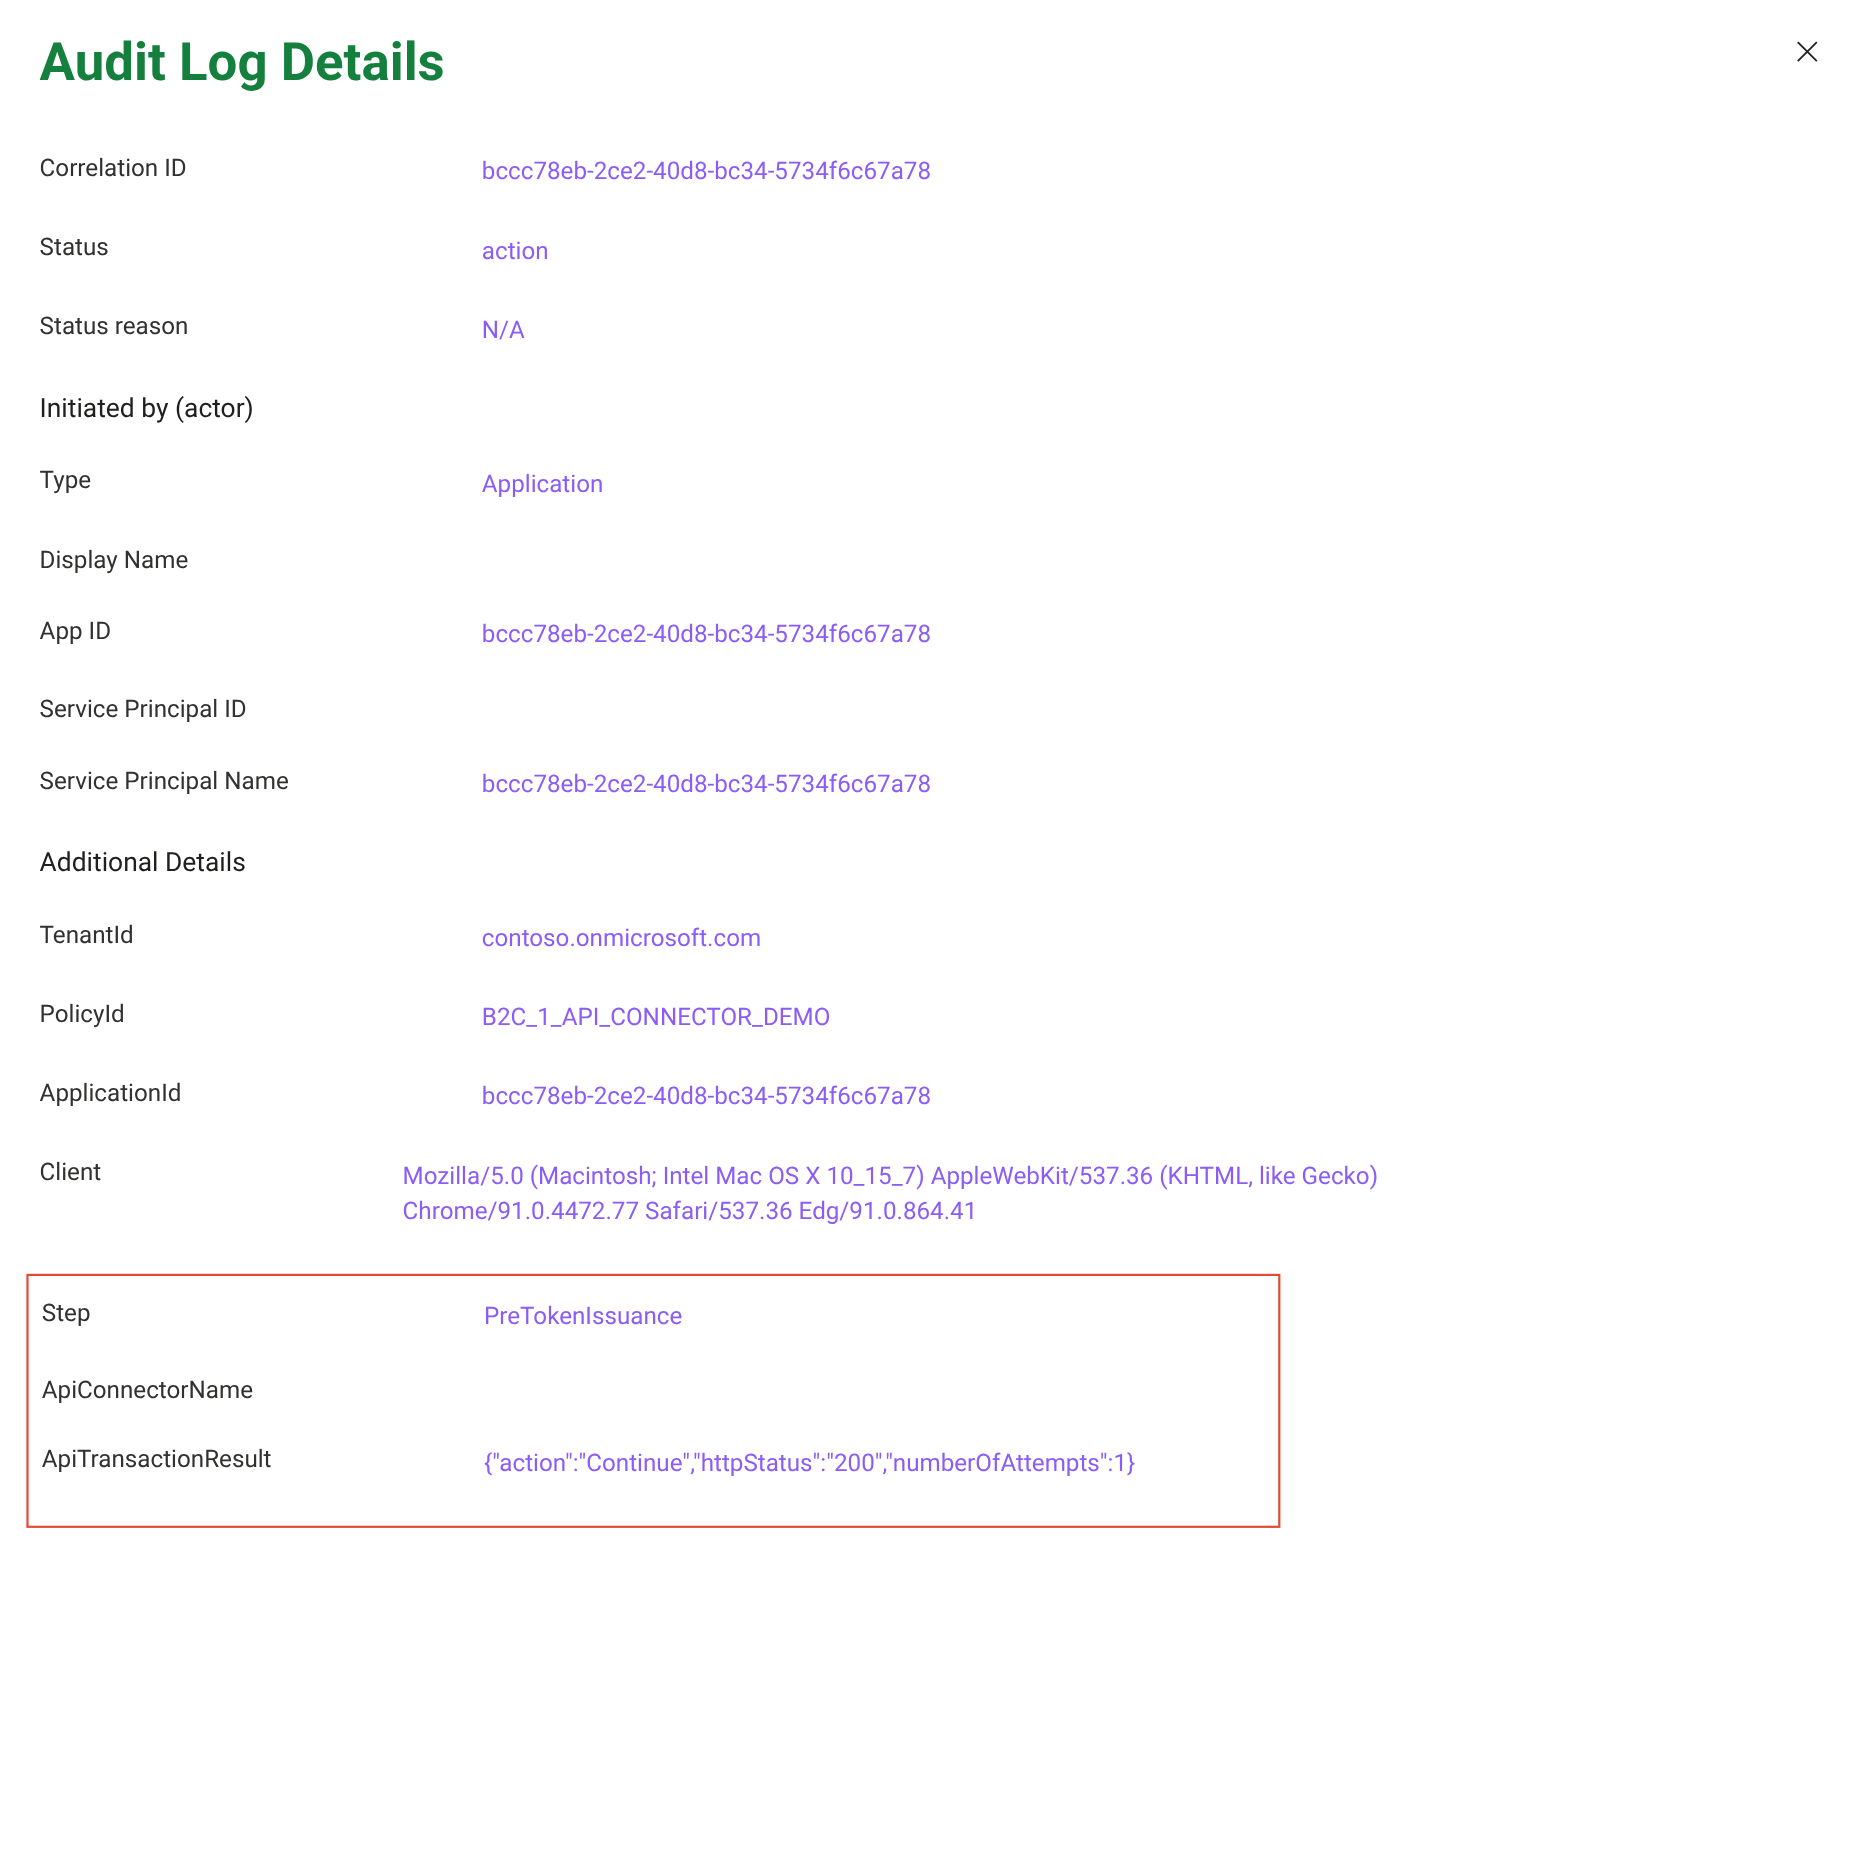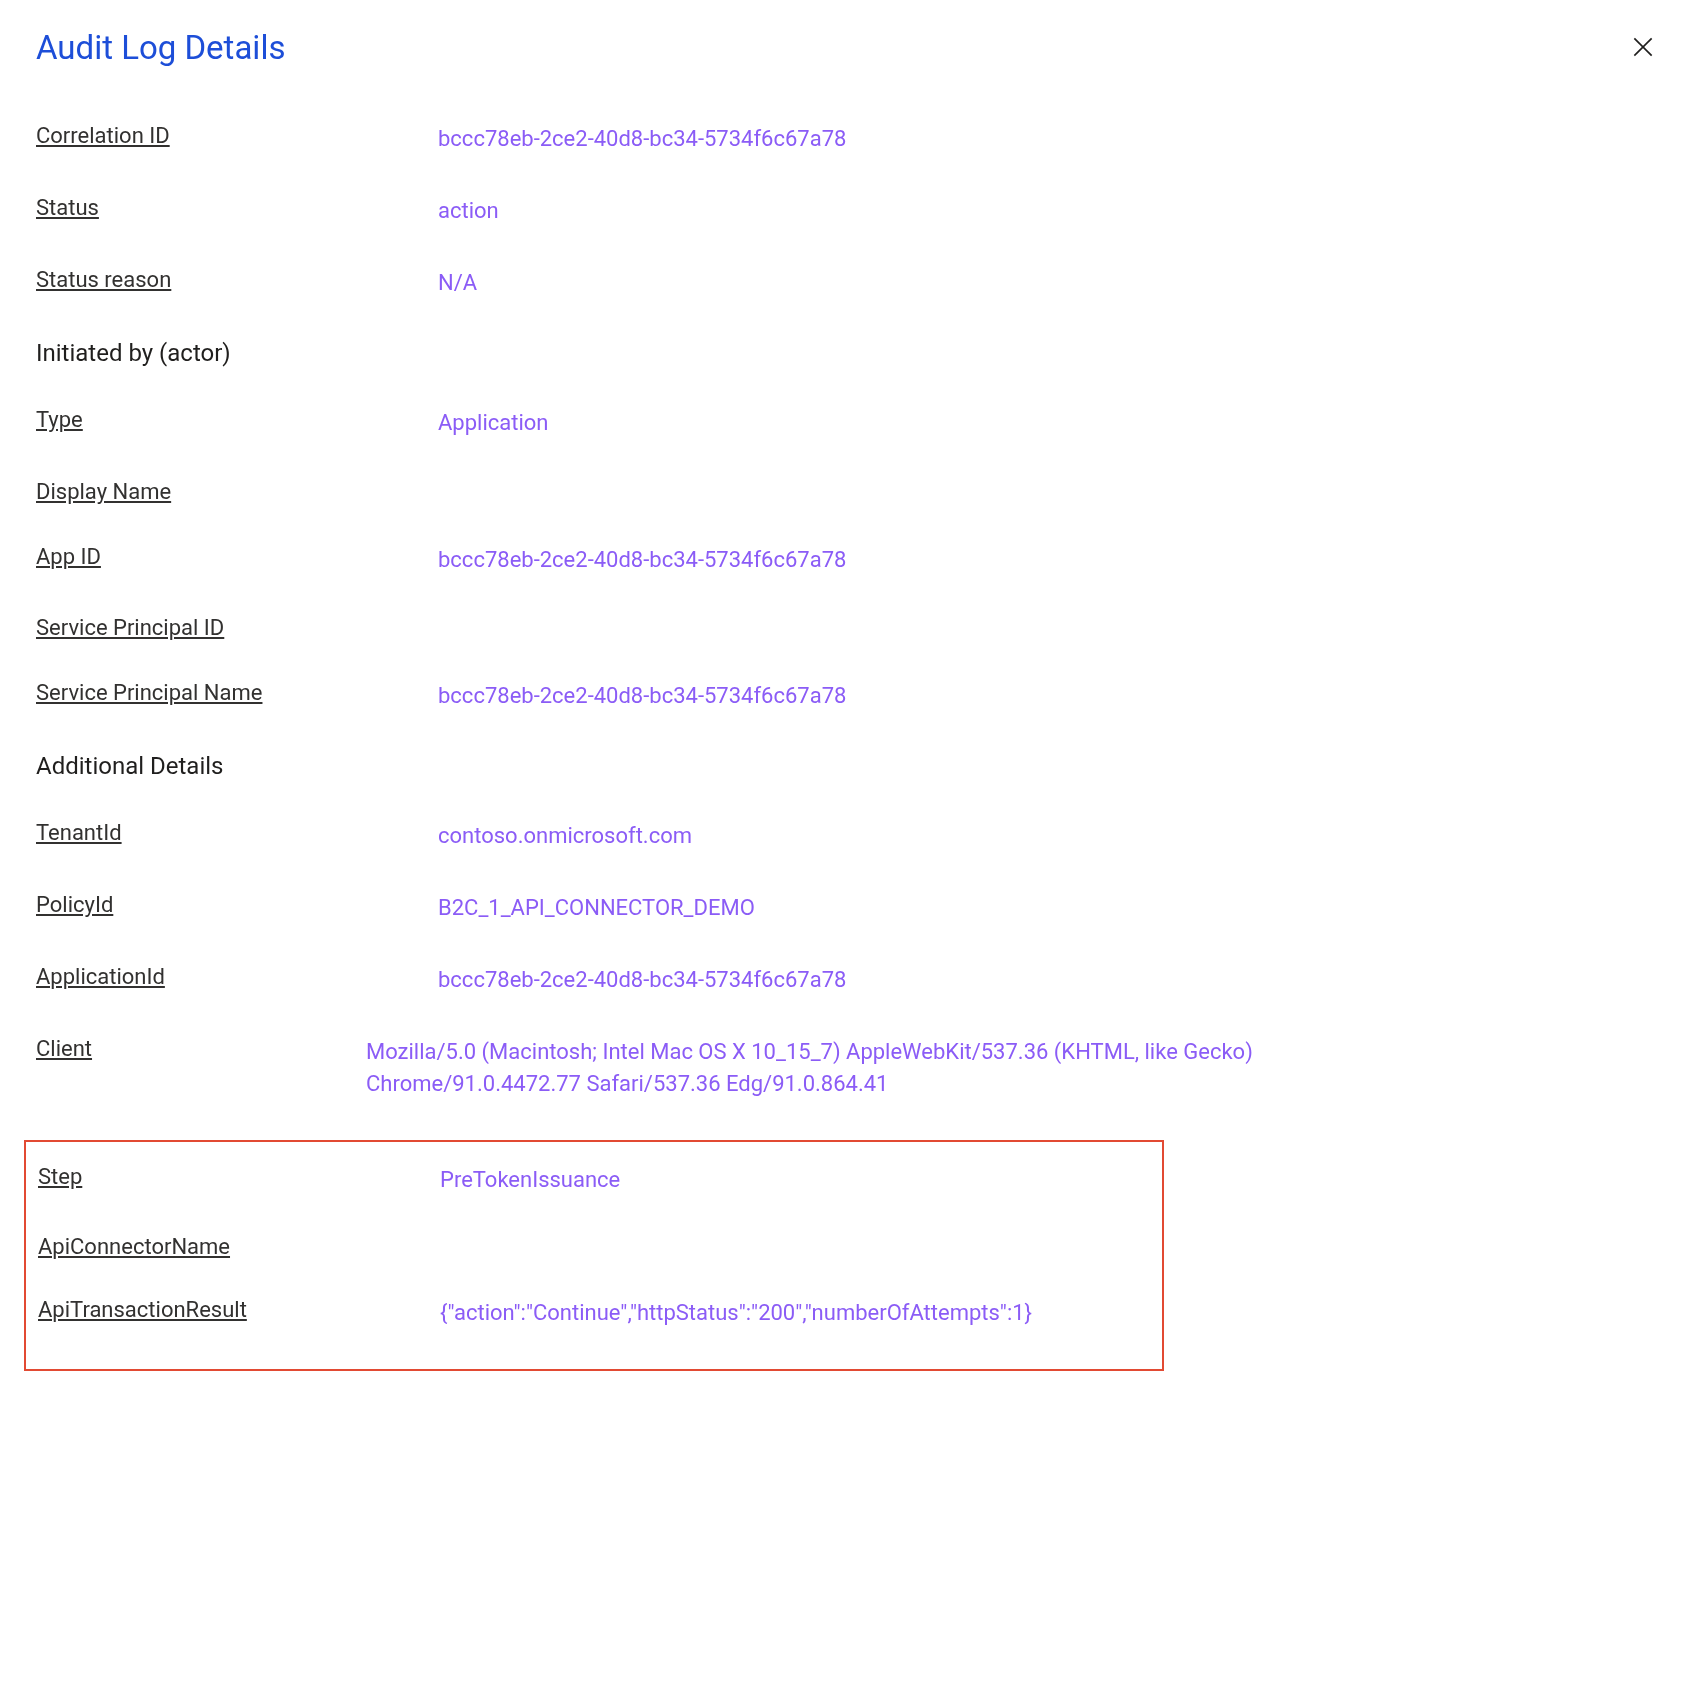--- a/index.html
+++ b/index.html
@@ -13,23 +13,23 @@
       color: #323130;
       padding: 28px 36px;
       font-size: 22px;
     }
     .header-row {
       display: flex;
       justify-content: space-between;
       align-items: flex-start;
     }
     .page-title {
-      font-size: 33px;
-      font-weight: 400;
-      color: #1d4ed8;
+      font-size: 48px;
+      font-weight: 700;
+      color: #15803d;
       margin-bottom: 56px;
     }
     .close-btn {
       background: none;
       border: none;
       cursor: pointer;
       padding: 6px;
       color: #201f1e;
       line-height: 1;
     }
@@ -50,21 +50,20 @@
     .field-row {
       display: flex;
       align-items: flex-start;
       margin-bottom: 40px;
     }
     .field-label {
       width: 402px;
       flex-shrink: 0;
       color: #323130;
       font-size: 22px;
-      text-decoration: underline;
     }
     .field-value {
       color: #8b5cf6;
       font-size: 22px;
       line-height: 1.45;
     }
     .client-row .field-label {
       width: 330px;
     }
     .client-row .field-value {

